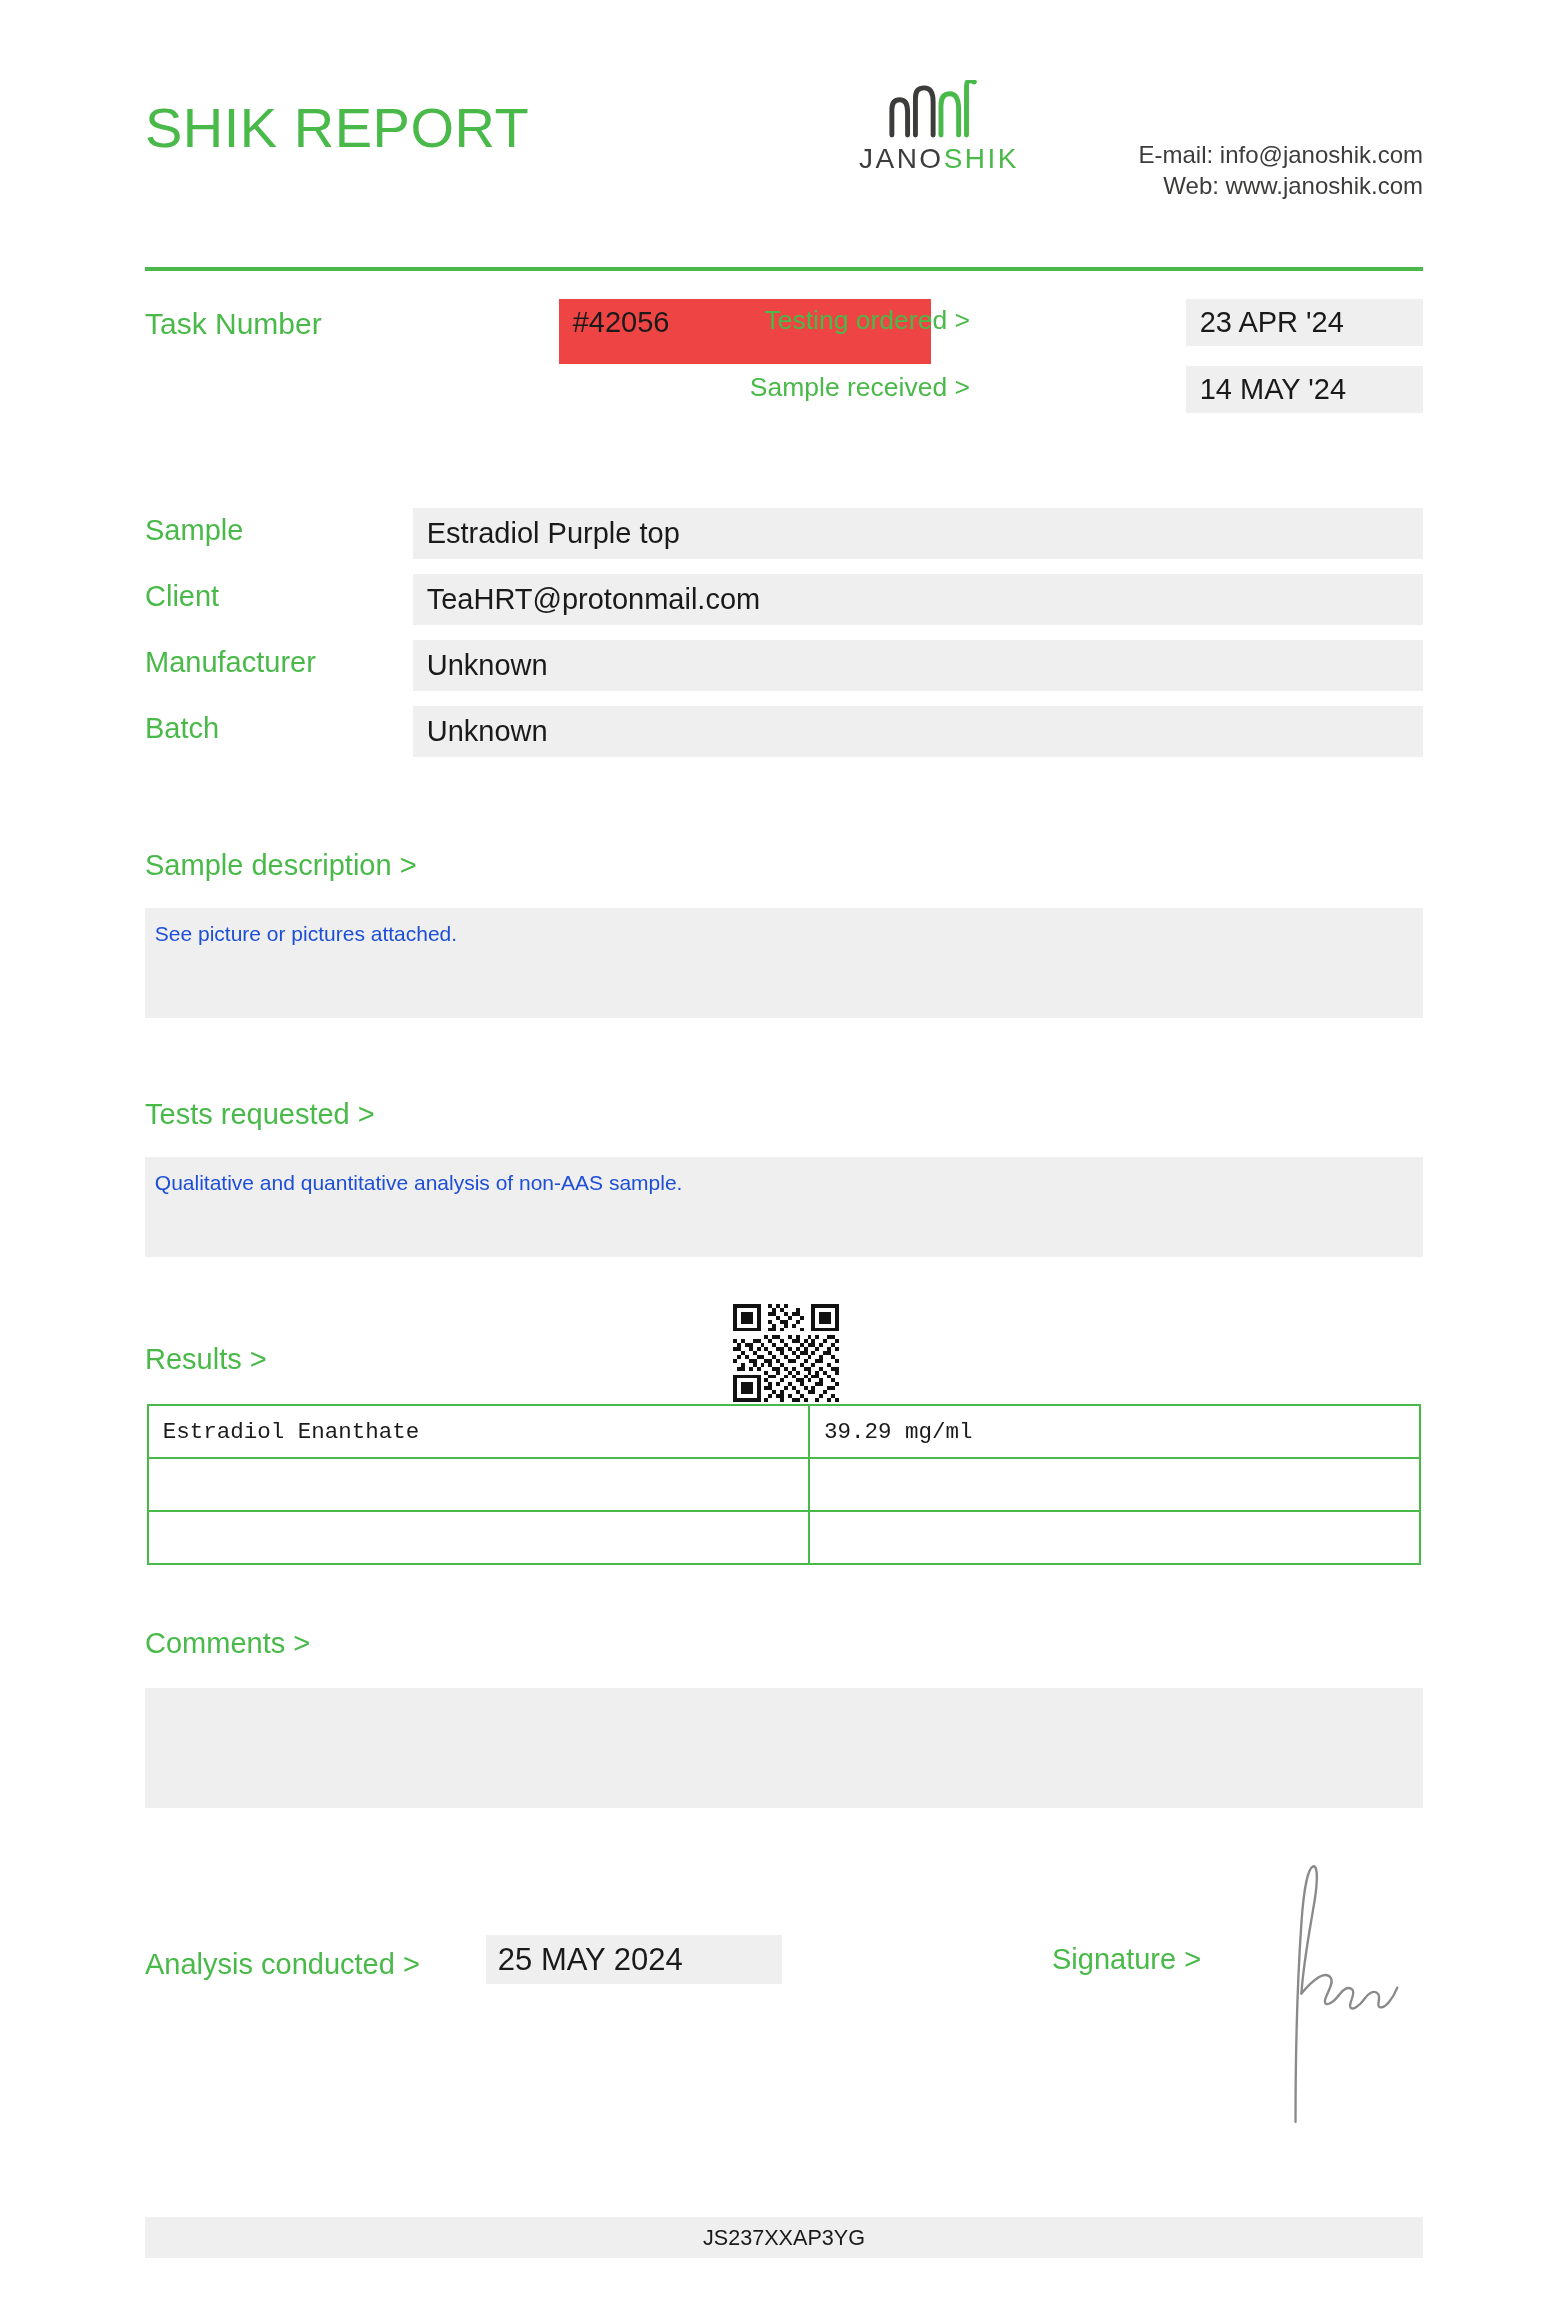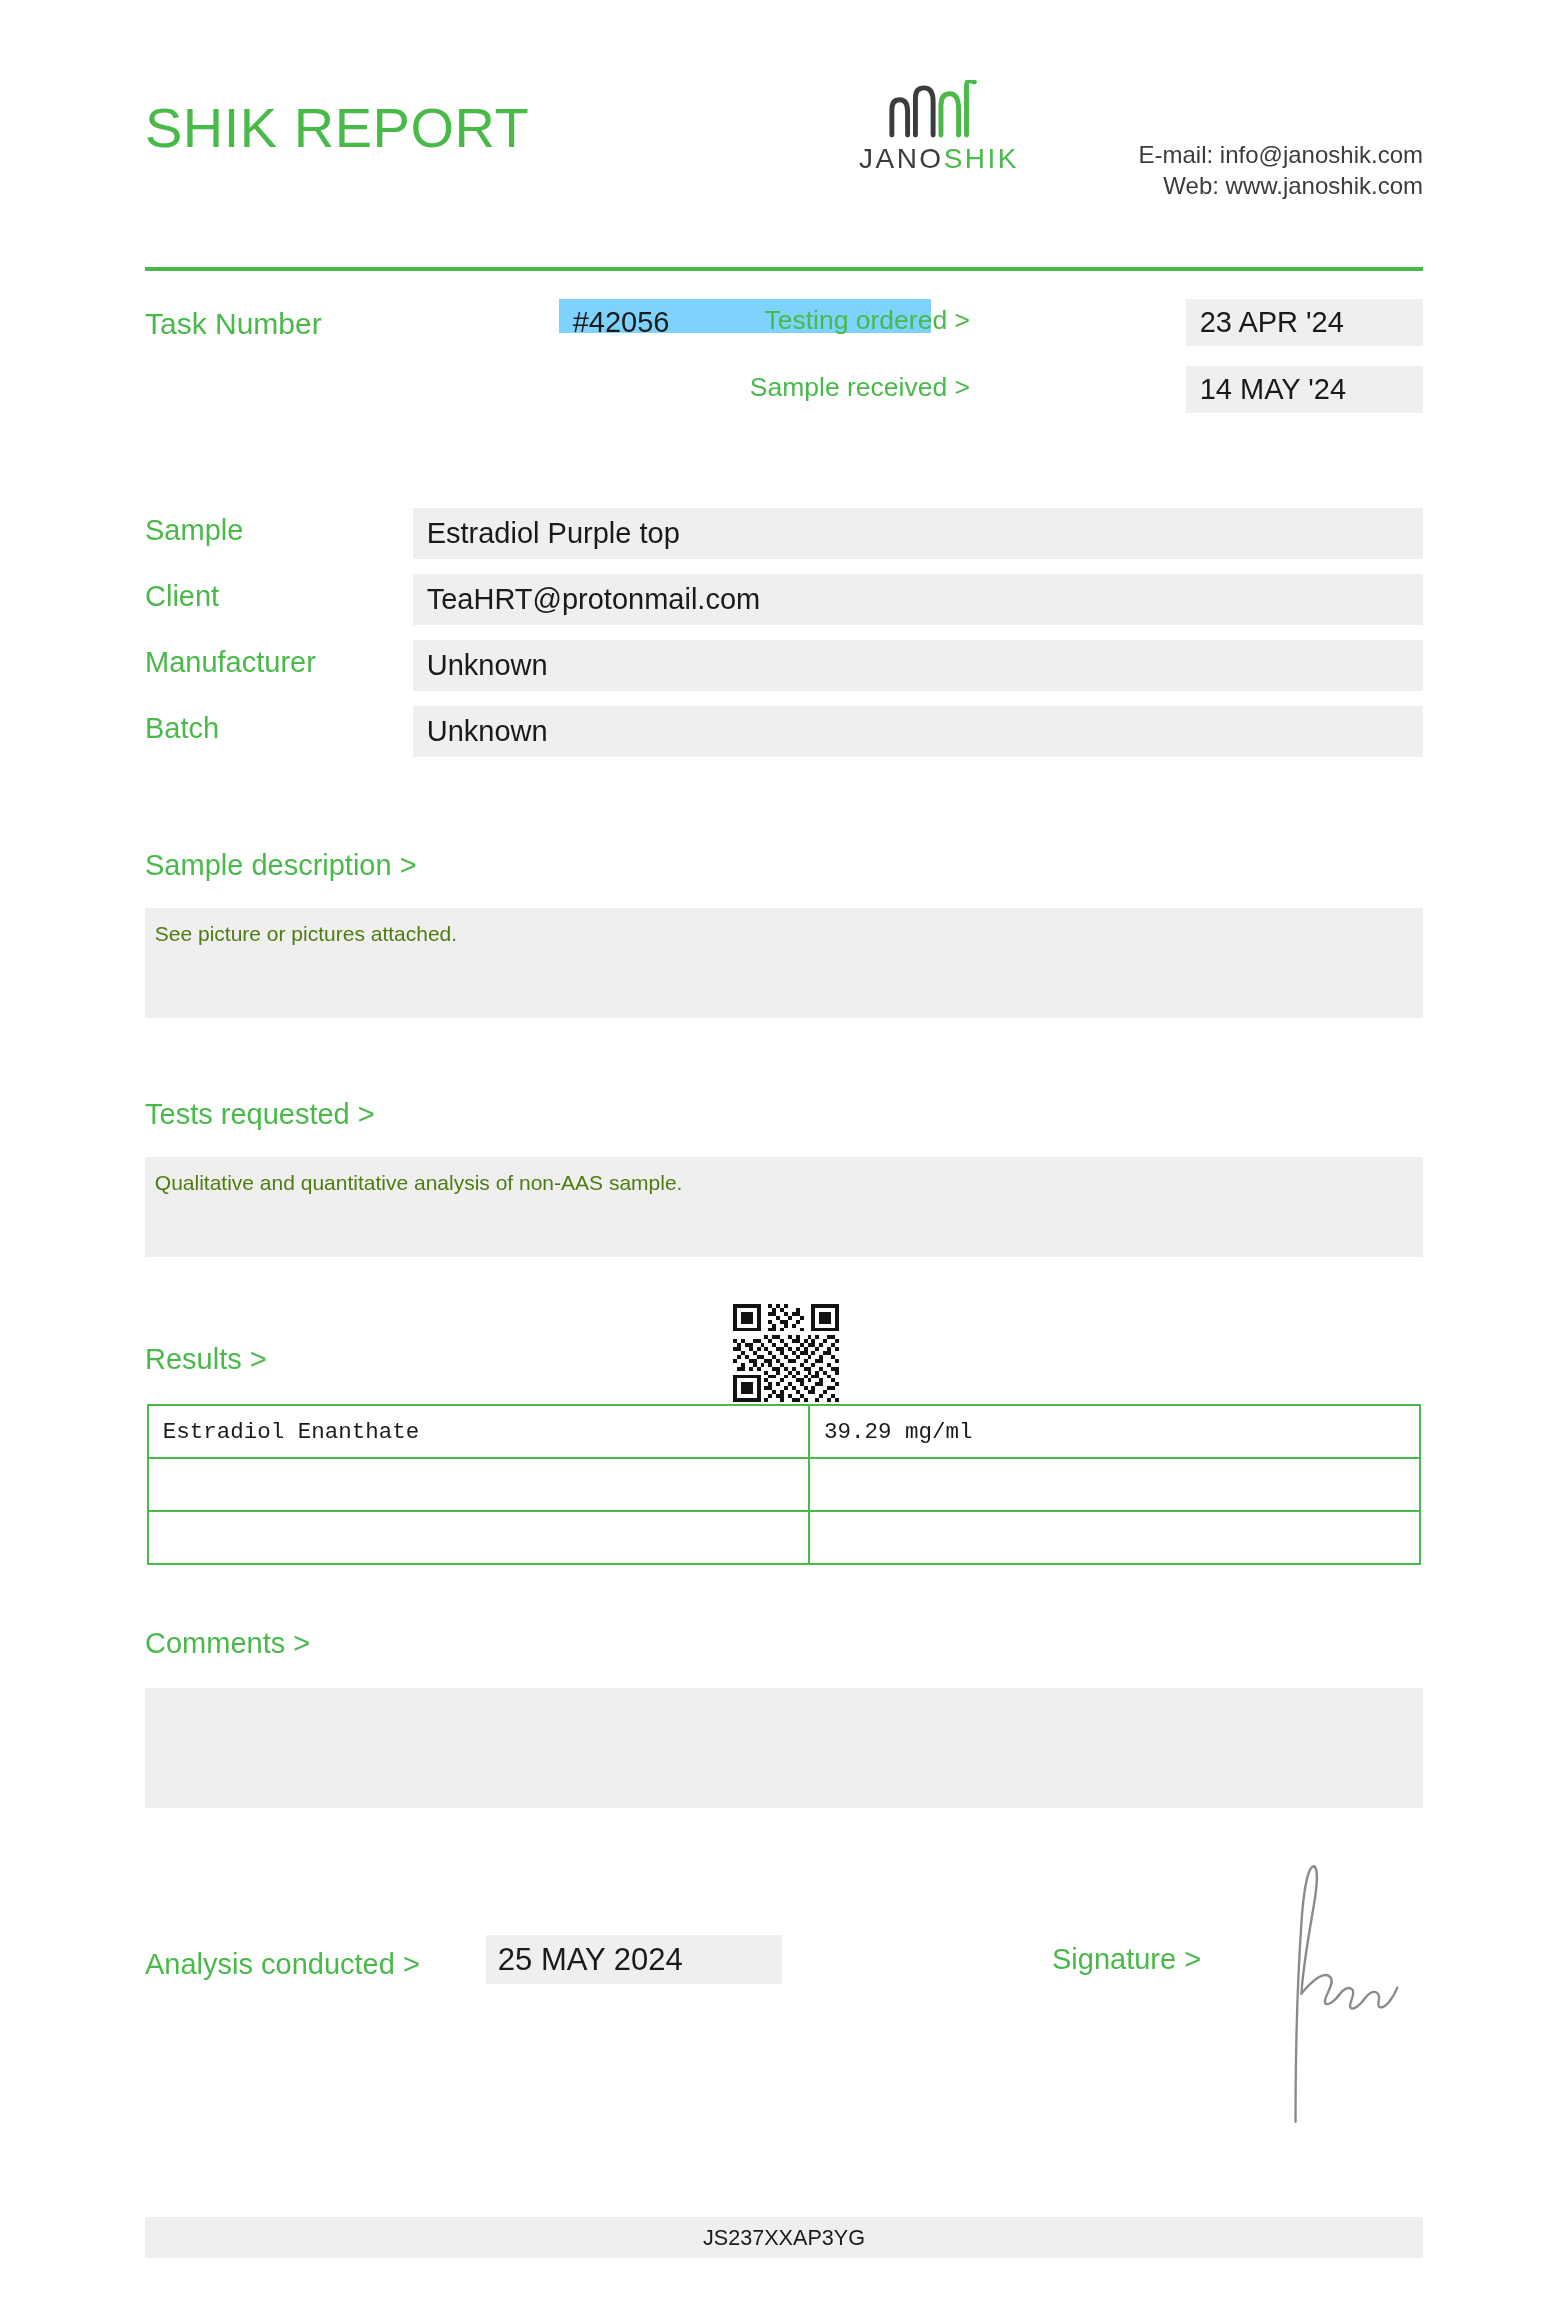--- a/index.html
+++ b/index.html
@@ -99,22 +99,22 @@
     position: absolute;
     left: 0;
     top: 7.8px;
     font-size: 30px;
   }
   .task-value {
     position: absolute;
     left: 414px;
     top: 0;
     width: 372px;
-    height: 34px;
-    background: #7dd3fc;
+    height: 65px;
+    background: #ef4444;
     font-size: 29px;
     line-height: 47px;
     padding-left: 13.7px;
     box-sizing: border-box;
     font-family: "Liberation Sans", sans-serif;
   }
   .ordered-label {
     position: absolute;
     right: 453px;
     top: 5.9px;
@@ -197,21 +197,21 @@
     font-size: 29px;
     color: #49b949;
     font-family: "Liberation Sans", sans-serif;
   }
   .section-box {
     position: absolute;
     left: 145px;
     width: 1278px;
     background: #efefef;
     font-size: 21px;
-    color: #4d7c0f;
+    color: #1d4ed8;
     padding: 13.7px 9.8px 0 9.8px;
     box-sizing: border-box;
     font-family: "Liberation Sans", sans-serif;
   }
 
   
   #sd-head { top: 849px; }
   #sd-box  { top: 908px; height: 110px; }
   
   #tr-head { top: 1098px; }

